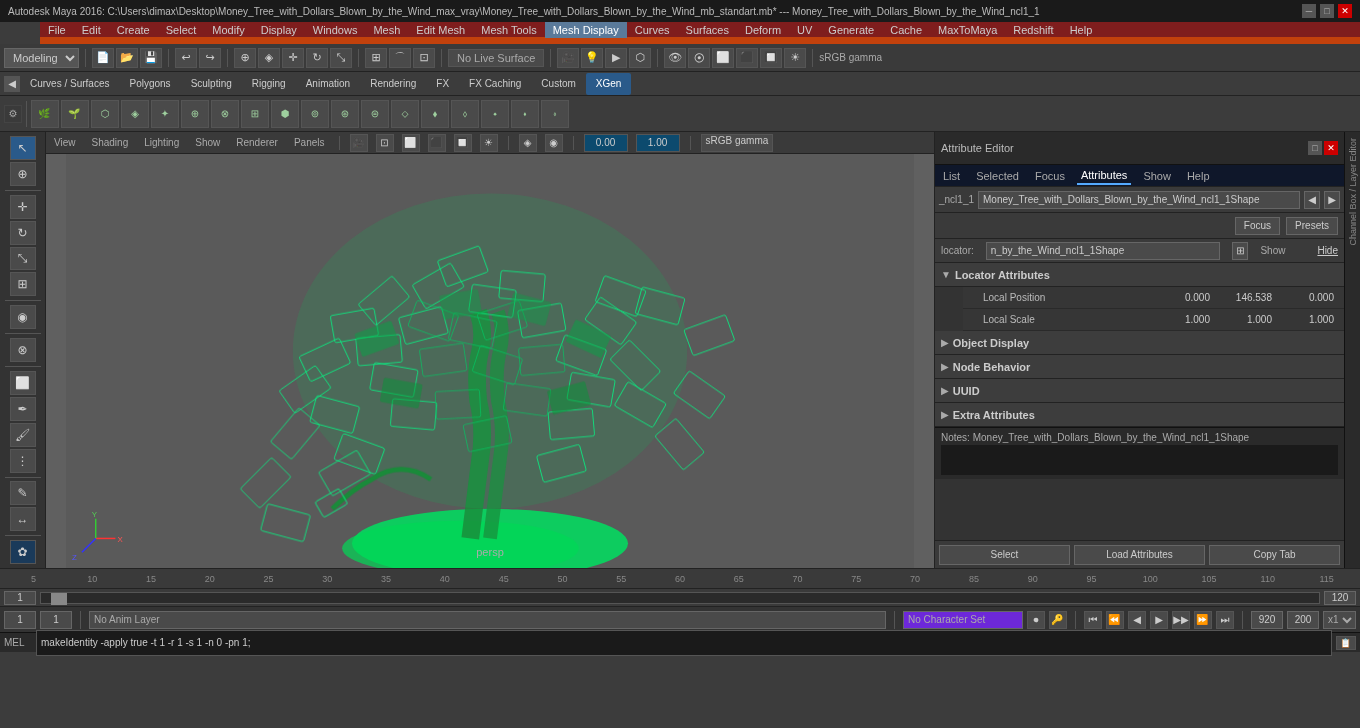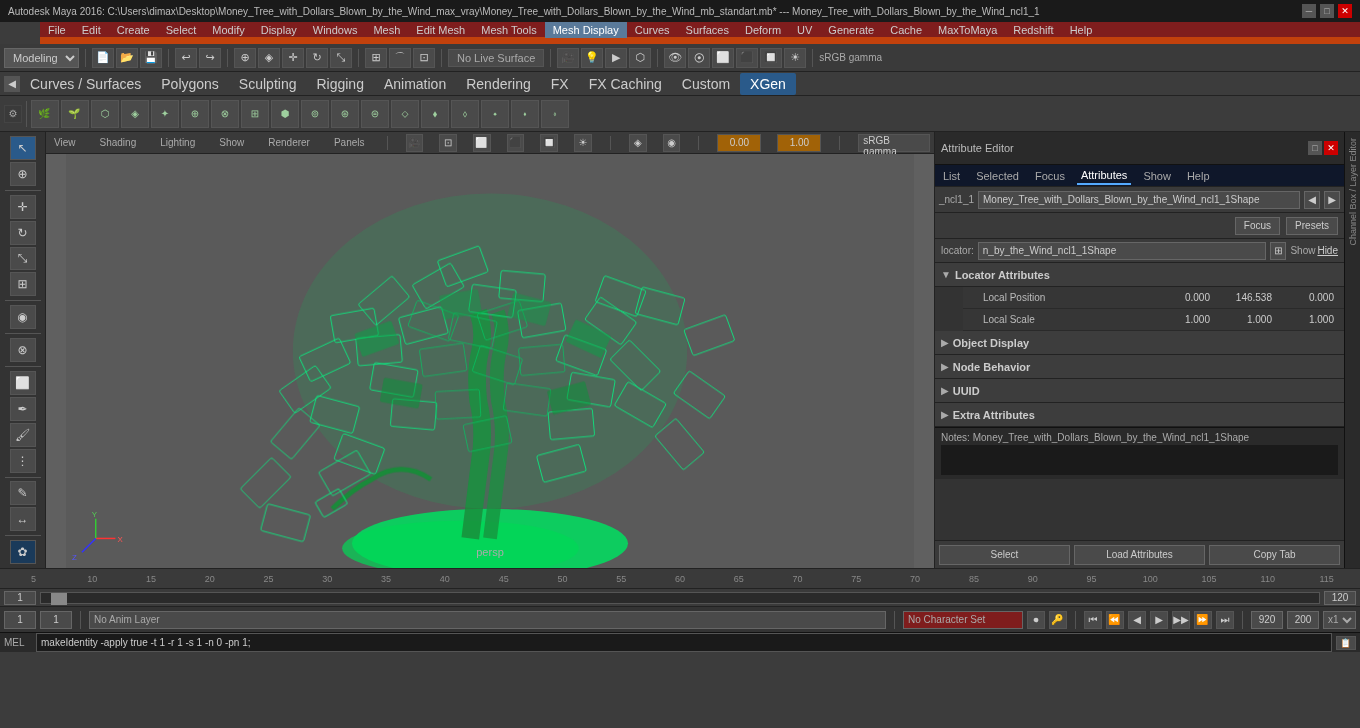--- a/index.html
+++ b/index.html
@@ -45,21 +45,21 @@
       padding: 2px 8px; background: #4a4a4a; border: 1px solid #555; color: #aaa; font-size: 11px; cursor: pointer;
     }
 
     
     #shelfbar {
       width: 100%; height: 24px; background: #3c3c3c; display: flex; align-items: center;
       border-bottom: 1px solid #222; padding: 0 4px;
     }
     .shelf-collapse { width: 16px; height: 16px; background: #555; border: none; color: #ccc; cursor: pointer; font-size: 10px; }
     .shelf-tab {
-      padding: 2px 10px; cursor: pointer; font-size: 14px; color: #ccc; height: 22px;
+      padding: 2px 10px; cursor: pointer; font-size: 10px; color: #ccc; height: 22px;
       display: flex; align-items: center;
     }
     .shelf-tab.active { background: #2a5a8a; color: white; border-radius: 2px; }
 
     
     #main-layout {
       width: 100%; display: flex; height: calc(728px - 22px - 22px - 28px - 24px - 26px - 28px - 26px - 20px);
     }
 
     
@@ -72,27 +72,27 @@
       align-items: center; justify-content: center; cursor: pointer; font-size: 12px; color: #ccc;
     }
     .lp-icon.active { background: #2a5a8a; }
     .lp-separator-h { width: 36px; height: 1px; background: #555; margin: 2px 0; }
 
     
     #viewport {
       flex: 1; background: #555; position: relative; overflow: hidden;
     }
     #viewport-toolbar {
-      height: 22px; background: #3a3a3a; display: flex; align-items: center; padding: 0 4px; gap: 16px;
+      height: 22px; background: #3a3a3a; display: flex; align-items: center; padding: 0 4px; gap: 8px;
       border-bottom: 1px solid #222;
     }
     .vt-label { color: #aaa; font-size: 10px; padding: 0 4px; cursor: pointer; }
     .vt-separator { width: 1px; height: 14px; background: #555; margin: 0 2px; }
     .vt-btn { width: 18px; height: 18px; background: #4a4a4a; border: 1px solid #555; color: #ccc; display: flex; align-items: center; justify-content: center; cursor: pointer; font-size: 10px; }
-    .vt-number { background: #a16207; border: 1px solid #555; color: #ccc; width: 44px; height: 18px; font-size: 10px; text-align: center; }
+    .vt-number { background: #0c4a6e; border: 1px solid #555; color: #ccc; width: 44px; height: 18px; font-size: 10px; text-align: center; }
     .vt-srgb { background: #4a4a4a; border: 1px solid #555; color: #ccc; padding: 0 4px; height: 18px; font-size: 10px; cursor: pointer; }
 
     #viewport-canvas {
       width: 100%; height: calc(100% - 22px); background: #606060; position: relative; display: flex; align-items: center; justify-content: center;
     }
     #tree-svg { position: absolute; top: 0; left: 0; width: 100%; height: 100%; }
     #persp-label { position: absolute; bottom: 10px; left: 50%; transform: translateX(-50%); color: #aaa; font-size: 11px; }
 
     
     #attr-panel {
@@ -116,26 +116,26 @@
     .attr-node-name {
       flex: 1; background: #4a4a4a; border: 1px solid #666; color: #ccc; font-size: 10px; padding: 0 4px; height: 18px;
     }
     .attr-node-arrow { width: 16px; height: 18px; background: #4a4a4a; border: 1px solid #666; color: #ccc; display: flex; align-items: center; justify-content: center; cursor: pointer; font-size: 10px; }
     #attr-focus-row {
       height: 26px; background: #3a3a3a; display: flex; align-items: center; justify-content: flex-end; padding: 0 6px; gap: 6px;
       border-bottom: 1px solid #222;
     }
     .attr-btn { background: #4a4a4a; border: 1px solid #666; color: #ccc; font-size: 10px; height: 18px; padding: 0 8px; cursor: pointer; }
     #attr-locator-row {
-      height: 24px; background: #3a3a3a; display: flex; align-items: center; padding: 0 6px; gap: 4px;
+      height: 24px; background: #3a3a3a; display: flex; align-items: center; padding: 0 6px; gap: 12px;
       border-bottom: 1px solid #222;
     }
     .attr-show-hide { display: flex; gap: 2px; }
     .attr-show { color: #aaa; font-size: 10px; }
-    .attr-hide { color: #ccc; font-size: 10px; cursor: pointer; text-decoration: underline; }
+    .attr-hide { color: #ccc; font-size: 10px; cursor: pointer; text-decoration: underline; margin-left: 30px; }
     #attr-body { flex: 1; overflow-y: auto; background: #333; }
     .attr-section-header {
       display: flex; align-items: center; height: 24px; background: #3d3d3d; padding: 0 6px; cursor: pointer;
       border-bottom: 1px solid #222; gap: 4px;
     }
     .attr-arrow { color: #aaa; font-size: 10px; }
     .attr-section-title { color: #ccc; font-size: 11px; font-weight: bold; }
     .attr-row {
       display: flex; align-items: center; height: 22px; padding: 0 10px 0 20px; border-bottom: 1px solid #2a2a2a;
       background: #363636;
@@ -180,29 +180,29 @@
     .tl-slider-thumb { width: 16px; height: 12px; background: #888; position: absolute; left: 10px; top: 0; cursor: pointer; }
     .tl-end-frame { width: 32px; height: 14px; background: #4a4a4a; border: 1px solid #666; color: #ccc; font-size: 10px; text-align: center; }
 
     #bottom-bar {
       width: 100%; height: 26px; background: #333; display: flex; align-items: center;
       border-top: 1px solid #222; padding: 0 4px; gap: 4px;
     }
     .bb-frame { width: 32px; height: 18px; background: #4a4a4a; border: 1px solid #666; color: #ccc; font-size: 10px; text-align: center; }
     .bb-separator { width: 1px; height: 18px; background: #555; margin: 0 4px; }
     .bb-anim-layer { flex: 1; background: #4a4a4a; border: 1px solid #666; color: #aaa; font-size: 10px; height: 18px; display: flex; align-items: center; padding: 0 4px; }
-    .bb-char-set { width: 120px; background: #7f1d1d; border: 1px solid #666; color: #aaa; font-size: 10px; height: 18px; display: flex; align-items: center; padding: 0 4px; }
+    .bb-char-set { width: 120px; background: #6d28d9; border: 1px solid #666; color: #aaa; font-size: 10px; height: 18px; display: flex; align-items: center; padding: 0 4px; }
     .bb-btn { width: 18px; height: 18px; background: #4a4a4a; border: 1px solid #555; color: #ccc; display: flex; align-items: center; justify-content: center; cursor: pointer; font-size: 10px; }
 
     #command-line {
       width: 100%; height: 20px; background: #2a2a2a; display: flex; align-items: center;
       border-top: 1px solid #111; padding: 0 4px; gap: 4px;
     }
     .cl-mel { color: #aaa; font-size: 10px; width: 28px; }
-    .cl-input { flex: 1; background: #1a1a1a; border: 1px solid #555; color: #ccc; font-size: 10px; height: 19px; padding: 3px 4px; }
+    .cl-input { flex: 1; background: #1a1a1a; border: 1px solid #555; color: #ccc; font-size: 10px; height: 26px; padding: 3px 4px; }
     .cl-copy-btn { width: 20px; height: 14px; background: #4a4a4a; border: 1px solid #555; color: #ccc; display: flex; align-items: center; justify-content: center; cursor: pointer; font-size: 9px; }
 
     
     #shelf-icons {
       width: 100%; height: 36px; background: #3c3c3c; display: flex; align-items: center;
       padding: 0 4px; gap: 2px; border-bottom: 1px solid #222; overflow: hidden;
     }
     .si-icon { width: 28px; height: 28px; background: #4a4a4a; border: 1px solid #555; display: flex; align-items: center; justify-content: center; cursor: pointer; font-size: 14px; color: #9ecf9e; }
     .si-settings { width: 18px; height: 18px; background: #3a3a3a; border: 1px solid #444; display: flex; align-items: center; justify-content: center; cursor: pointer; font-size: 10px; color: #aaa; }
 

